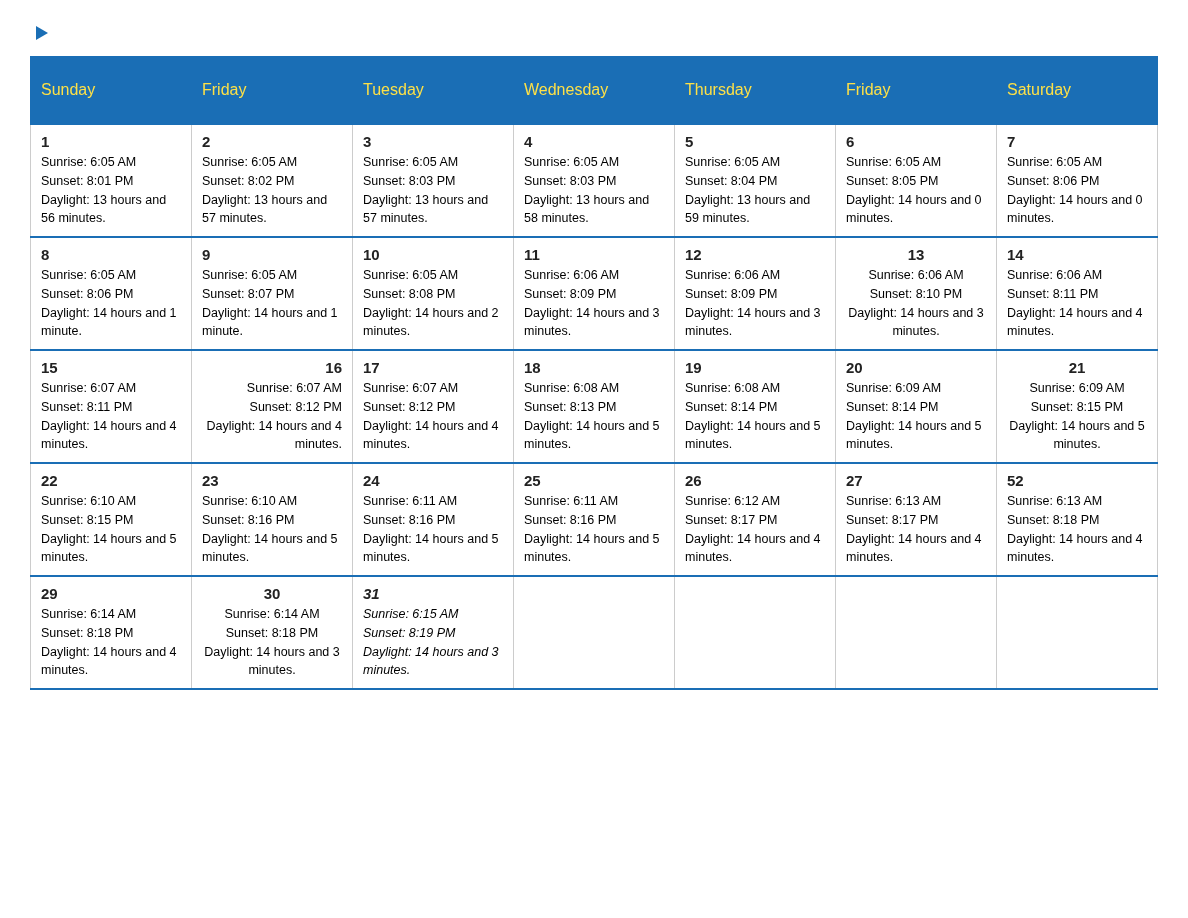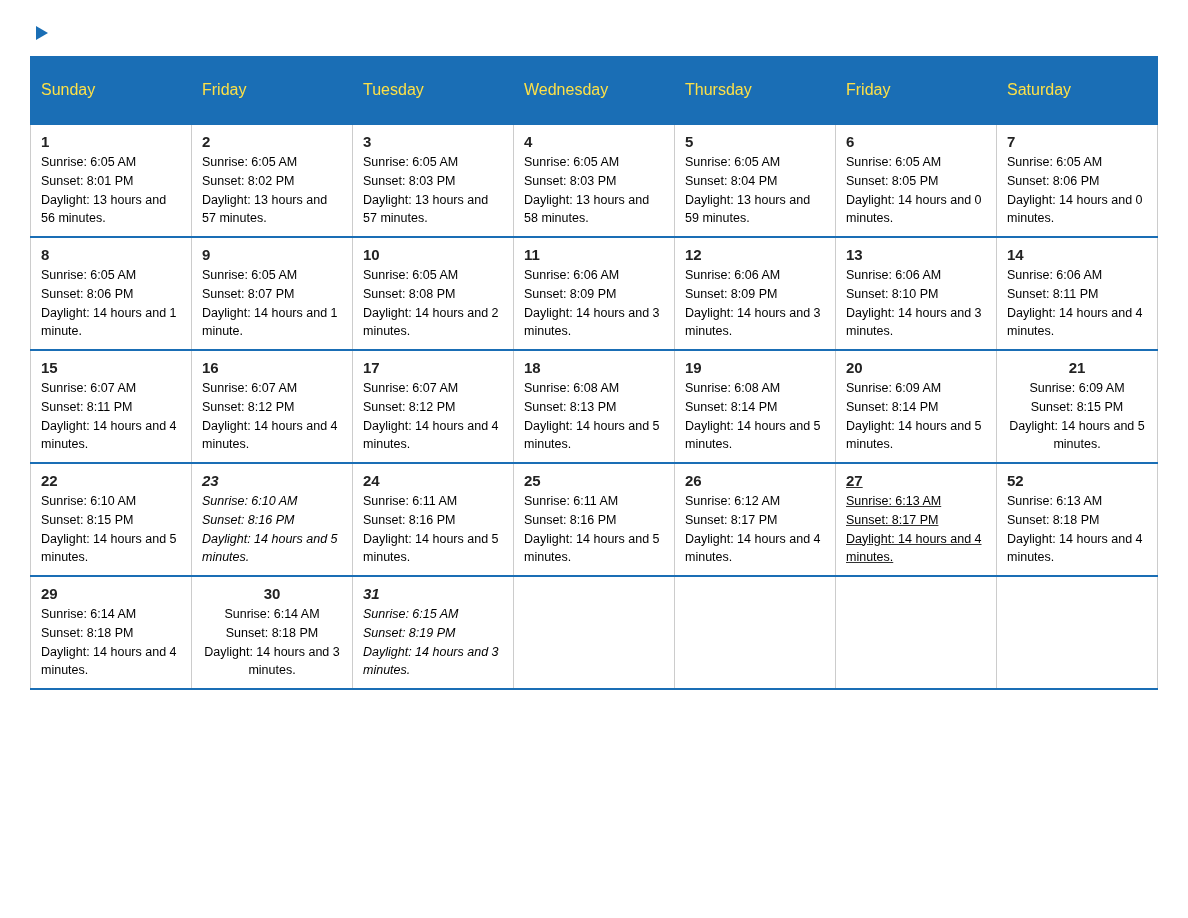--- a/index.html
+++ b/index.html
@@ -223,21 +223,21 @@
         </div>
       </td>
         <td style="border-top: 2px solid rgb(26, 110, 181);">
         <span class="day-num">12</span>
         <div class="day-info">
           Sunrise: 6:06 AM<br>
           Sunset: 8:09 PM<br>
           Daylight: 14 hours and 3 minutes.
         </div>
       </td>
-        <td style="border-top: 2px solid rgb(26, 110, 181);">
+        <td style="border-top: 2px solid rgb(26, 110, 181); text-align: center;">
         <span class="day-num">13</span>
         <div class="day-info">
           Sunrise: 6:06 AM<br>
           Sunset: 8:10 PM<br>
           Daylight: 14 hours and 3 minutes.
         </div>
       </td>
         <td style="border-top: 2px solid rgb(26, 110, 181);">
         <span class="day-num">14</span>
         <div class="day-info">
@@ -249,21 +249,21 @@
       </tr>
       <tr>
         <td style="border-top: 2px solid rgb(26, 110, 181);">
         <span class="day-num">15</span>
         <div class="day-info">
           Sunrise: 6:07 AM<br>
           Sunset: 8:11 PM<br>
           Daylight: 14 hours and 4 minutes.
         </div>
       </td>
-        <td style="border-top: 2px solid rgb(26, 110, 181);">
+        <td style="border-top: 2px solid rgb(26, 110, 181); text-align: right;">
         <span class="day-num">16</span>
         <div class="day-info">
           Sunrise: 6:07 AM<br>
           Sunset: 8:12 PM<br>
           Daylight: 14 hours and 4 minutes.
         </div>
       </td>
         <td style="border-top: 2px solid rgb(26, 110, 181);">
         <span class="day-num">17</span>
         <div class="day-info">
@@ -307,21 +307,21 @@
       </tr>
       <tr>
         <td style="border-top: 2px solid rgb(26, 110, 181); margin-top: 28px;">
         <span class="day-num">22</span>
         <div class="day-info">
           Sunrise: 6:10 AM<br>
           Sunset: 8:15 PM<br>
           Daylight: 14 hours and 5 minutes.
         </div>
       </td>
-        <td style="border-top: 2px solid rgb(26, 110, 181); font-style: italic;">
+        <td style="border-top: 2px solid rgb(26, 110, 181);">
         <span class="day-num">23</span>
         <div class="day-info">
           Sunrise: 6:10 AM<br>
           Sunset: 8:16 PM<br>
           Daylight: 14 hours and 5 minutes.
         </div>
       </td>
         <td style="border-top: 2px solid rgb(26, 110, 181);">
         <span class="day-num">24</span>
         <div class="day-info">
@@ -339,21 +339,21 @@
         </div>
       </td>
         <td style="border-top: 2px solid rgb(26, 110, 181);">
         <span class="day-num">26</span>
         <div class="day-info">
           Sunrise: 6:12 AM<br>
           Sunset: 8:17 PM<br>
           Daylight: 14 hours and 4 minutes.
         </div>
       </td>
-        <td style="border-top: 2px solid rgb(26, 110, 181); text-decoration: underline;">
+        <td style="border-top: 2px solid rgb(26, 110, 181);">
         <span class="day-num">27</span>
         <div class="day-info">
           Sunrise: 6:13 AM<br>
           Sunset: 8:17 PM<br>
           Daylight: 14 hours and 4 minutes.
         </div>
       </td>
         <td style="border-top: 2px solid rgb(26, 110, 181);">
         <span class="day-num">52</span>
         <div class="day-info">

